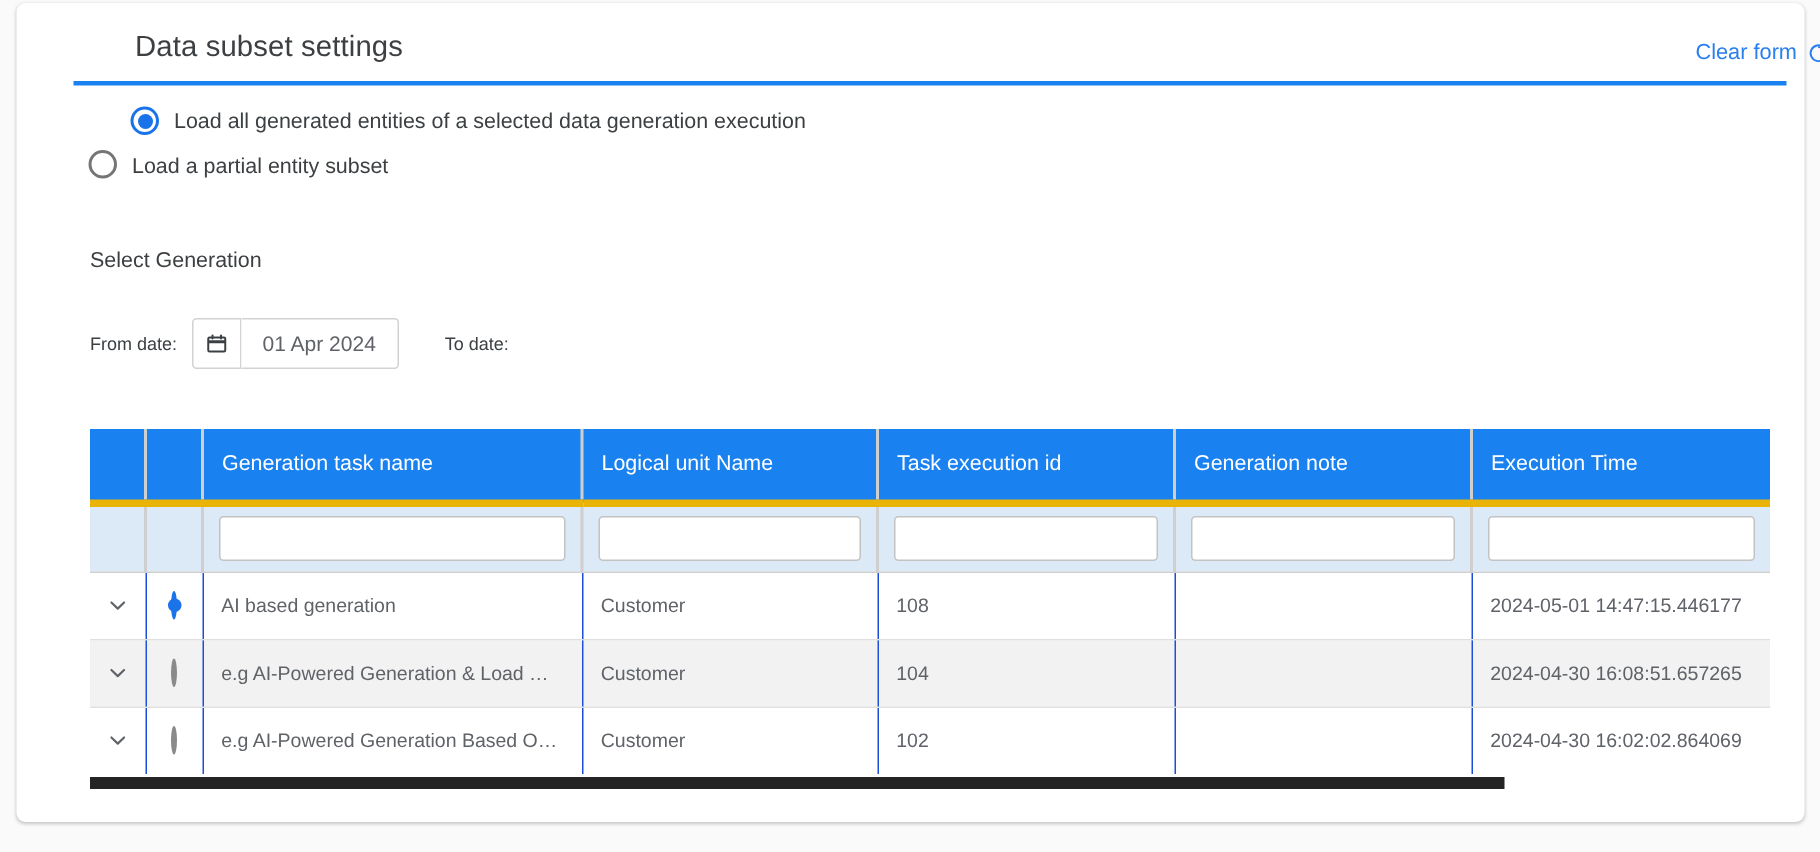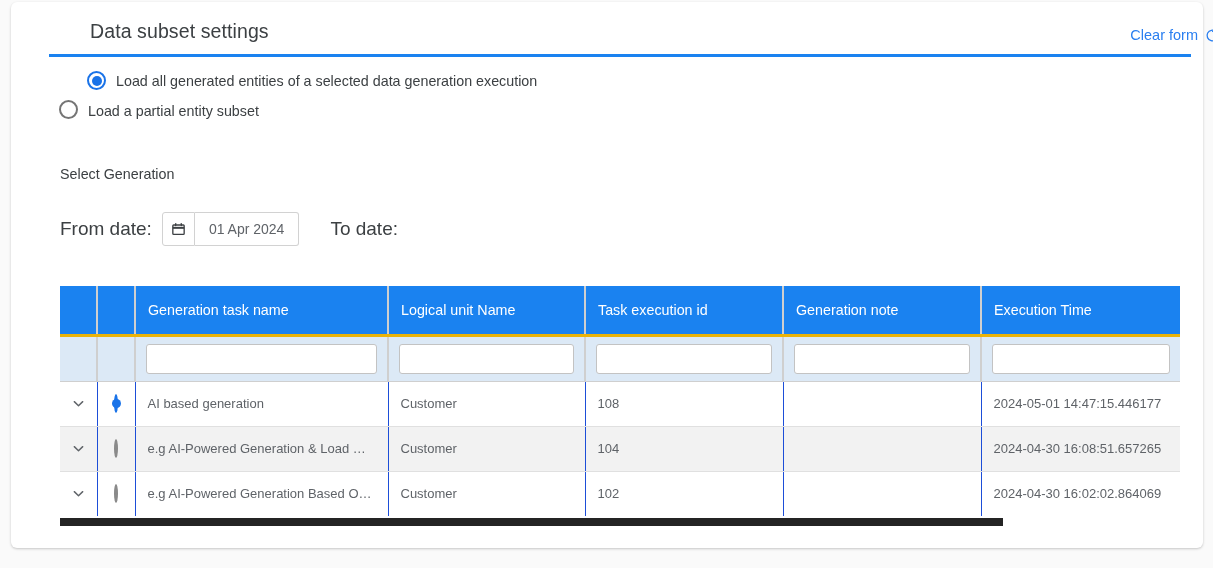--- a/index.html
+++ b/index.html
@@ -117,21 +117,21 @@
 
   #date-row {
     position: absolute;
     left: 49px;
     top: 210px;
     display: flex;
     align-items: center;
   }
   .date-group { display: flex; align-items: center; }
   .date-caption {
-    font-size: 19px;
+    font-size: 12px;
     color: #3c4043;
     margin-right: 10px;
     white-space: nowrap;
   }
   .date-picker {
     display: flex;
     align-items: stretch;
     height: 34px;
   }
   .cal-btn {
@@ -179,21 +179,21 @@
   }
   thead th {
     background: #1a82f0;
     color: #ffffff;
     font-weight: normal;
     font-size: 14.3px;
     text-align: left;
     height: 49px;
     padding: 0 12px;
     border-right: 2px solid #cfcfcf;
-    border-bottom: 3px solid #eab308;
+    border-bottom: 5px solid #eab308;
     white-space: nowrap;
     box-sizing: border-box;
   }
   thead th:last-child { border-right: 1px solid #cfcfcf; }
   thead th.narrow { padding: 0; }
 
   tr.filter-row td {
     background: #dce9f6;
     height: 46px;
     padding: 0 10px;

